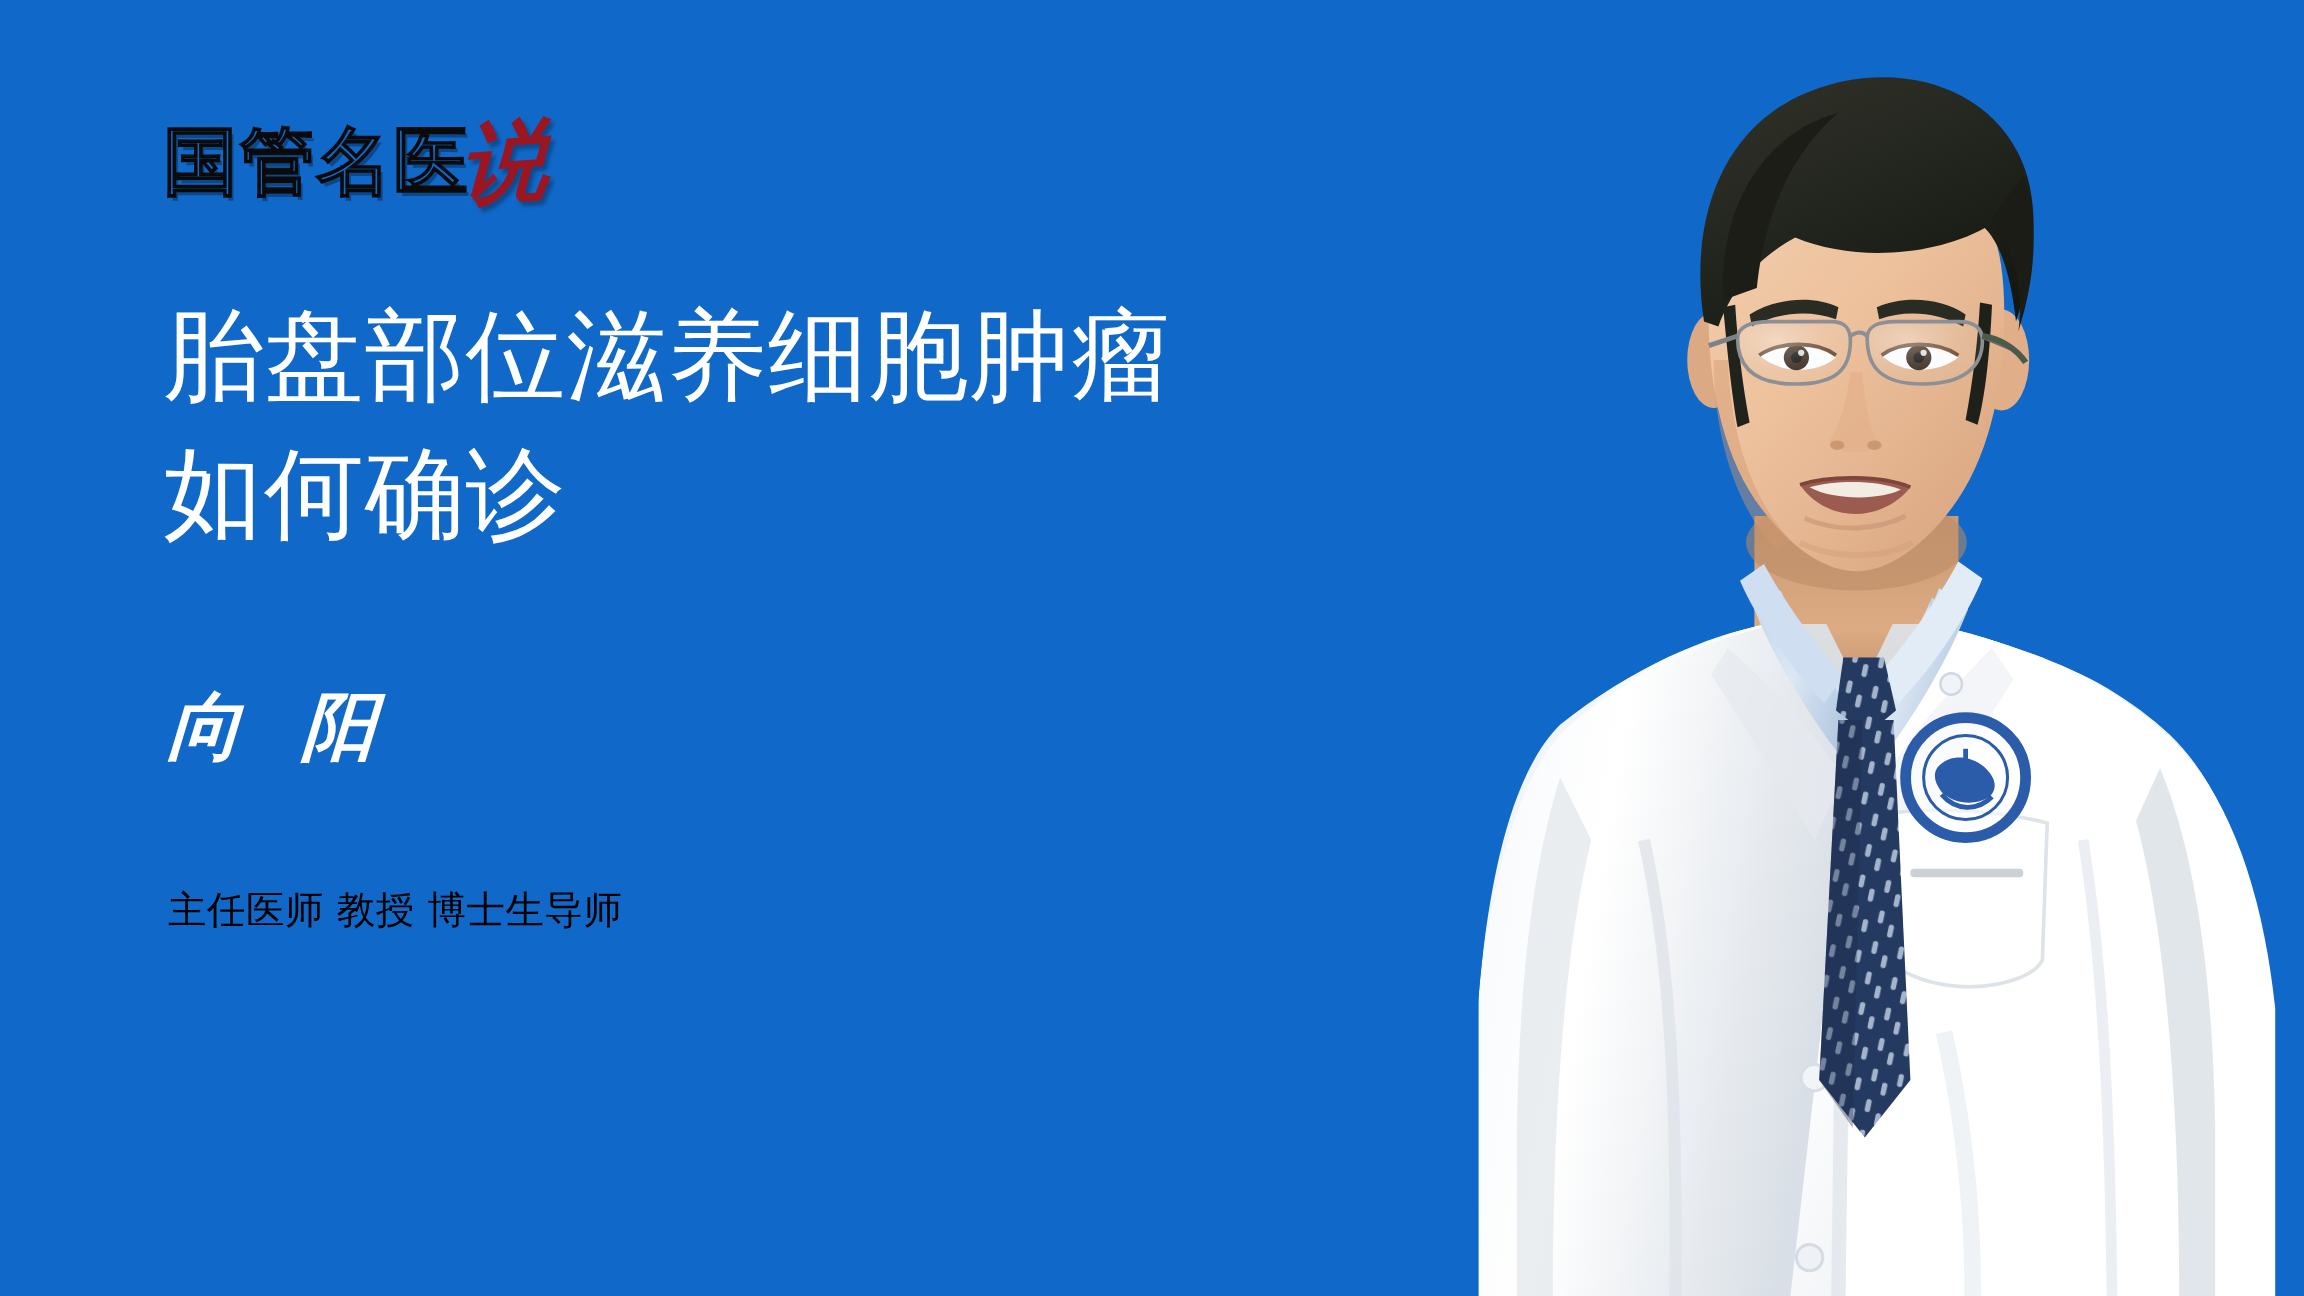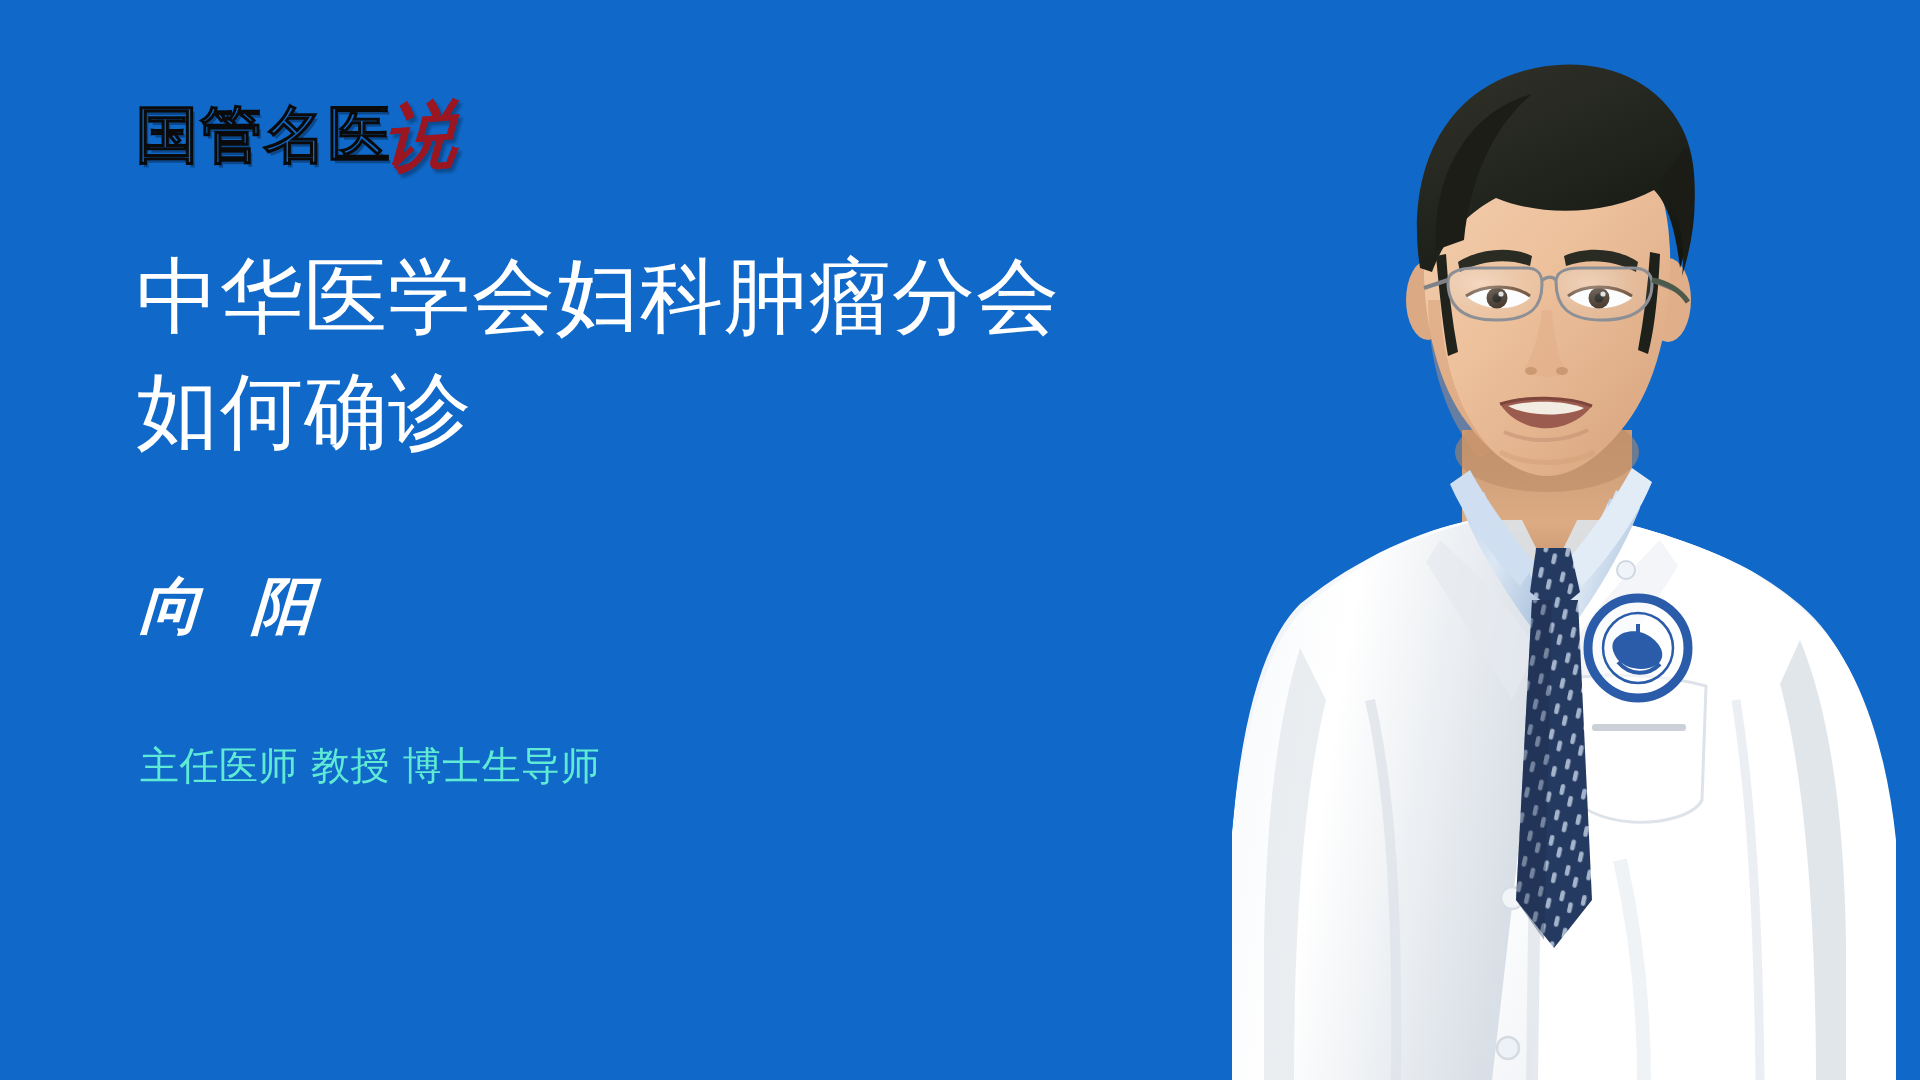--- a/index.html
+++ b/index.html
@@ -91,23 +91,23 @@
 
   
   .credentials {
     position: absolute;
     left: 140px;
     top: 722px;
     width: 900px;
   }
   .credential-line {
     font-family: "DejaVu Sans", "Liberation Sans", sans-serif;
-    font-size: 39px;
+    font-size: 32px;
     line-height: 2.28;
-    color: #5eead4;
+    color: #000000;
     font-weight: 400;
     letter-spacing: 0.5px;
     white-space: nowrap;
   }
 
   
   .portrait {
     position: absolute;
     left: 1140px;
     top: 0;
@@ -312,21 +312,21 @@
       </g>
     </svg>
   </div>
 
   <div class="brand">
     <span class="brand-main">国管名医</span>
     <span class="brand-accent">说</span>
   </div>
 
   <div class="title-block">
-    <div class="title-line">中华医学会妇科肿瘤分会</div>
+    <div class="title-line">胎盘部位滋养细胞肿瘤</div>
     <div class="title-line">如何确诊</div>
   </div>
 
   <div class="doctor-name">向 阳</div>
 
   <div class="credentials">
     <div class="credential-line">主任医师  教授  博士生导师</div>
   </div>
 
 </div>

